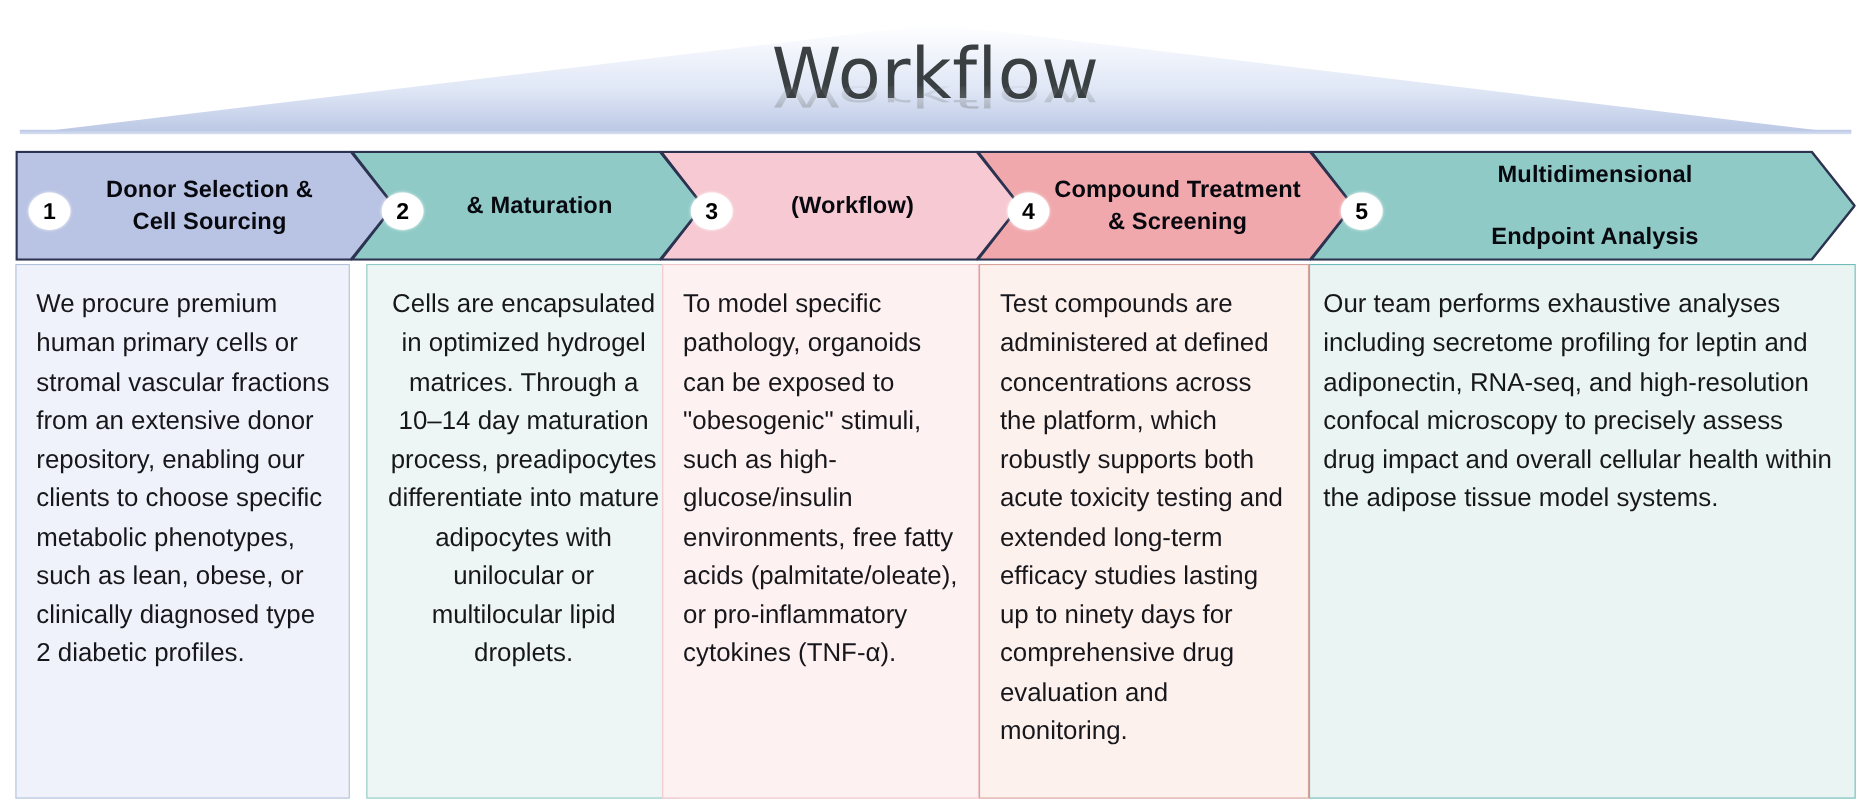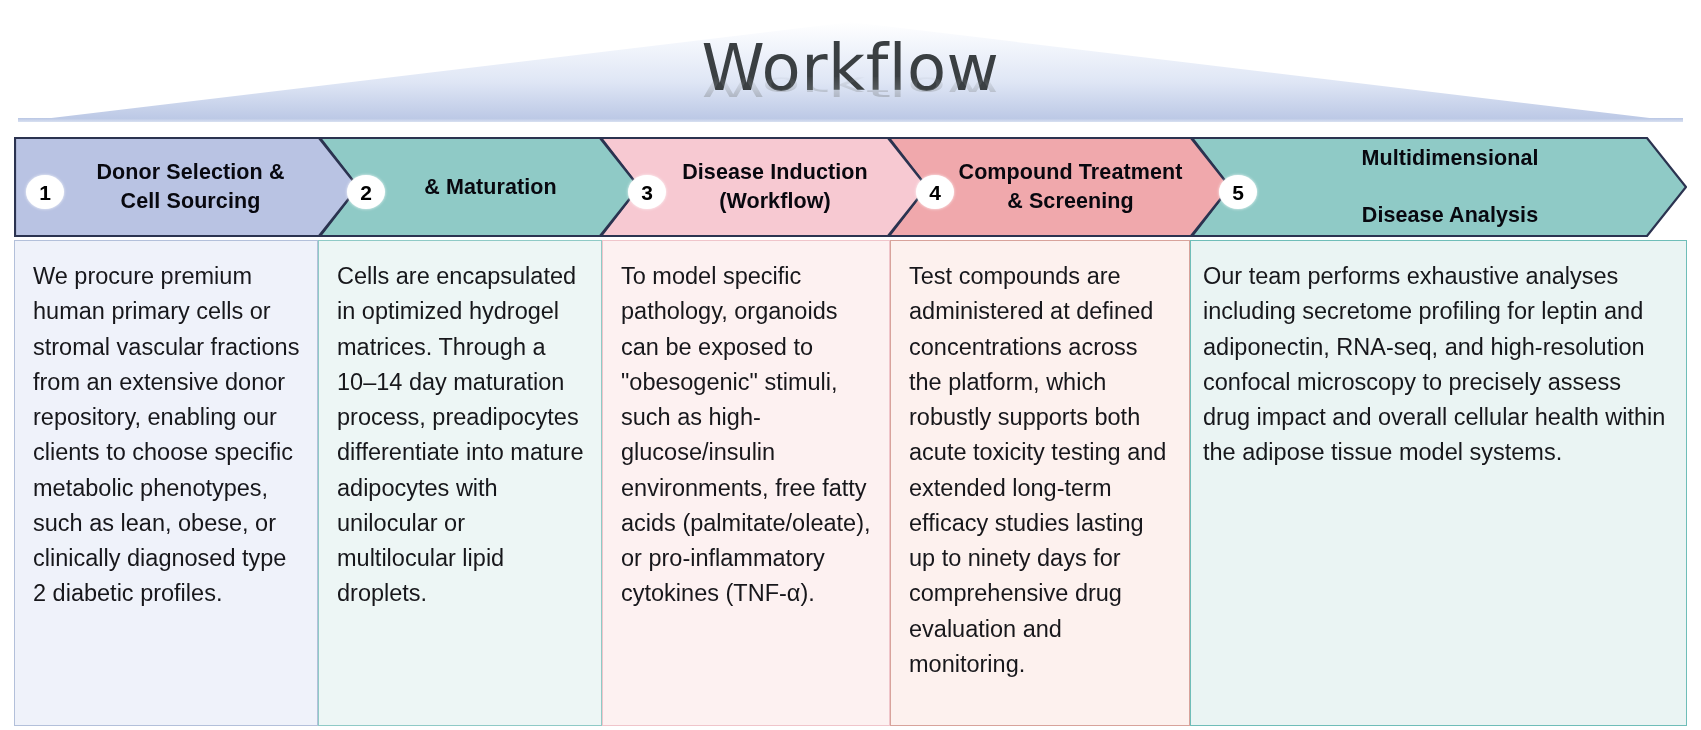--- a/index.html
+++ b/index.html
@@ -127,45 +127,44 @@
     <div class="chev-label" style="left: 353px; width: 247px; z-index: 40;">
       <div>&amp; Maturation</div>
     </div>
     <div class="chev-badge" style="left: 333px; z-index: 50;">2</div>
     <div class="chev" style="left: 586px; width: 328px; z-index: 8;">
       <svg width="328" height="100" viewBox="0 0 328 100">
         <polygon points="1,1 288,1 327,50 288,99 1,99 39,50" fill="#f7c9d2" stroke="#2b3350" stroke-width="2.2" stroke-linejoin="miter"></polygon>
       </svg>
     </div>
     <div class="chev-label" style="left: 634px; width: 254px; z-index: 40;">
-      <div>Disease Induction</div>
       <div>(Workflow)</div>
     </div>
     <div class="chev-badge" style="left: 614px; z-index: 50;">3</div>
     <div class="chev" style="left: 874px; width: 343px; z-index: 7;">
       <svg width="343" height="100" viewBox="0 0 343 100">
         <polygon points="1,1 303,1 342,50 303,99 1,99 39,50" fill="#f0a8ac" stroke="#2b3350" stroke-width="2.2" stroke-linejoin="miter"></polygon>
       </svg>
     </div>
     <div class="chev-label" style="left: 922px; width: 269px; z-index: 40; align-items: center;">
       <div>Compound Treatment</div>
       <div>&amp; Screening</div>
     </div>
     <div class="chev-badge" style="left: 902px; z-index: 50;">4</div>
     <div class="chev" style="left: 1177px; width: 496px; z-index: 6;">
       <svg width="496" height="100" viewBox="0 0 496 100">
         <polygon points="1,1 456,1 495,50 456,99 1,99 39,50" fill="#8fcac6" stroke="#2b3350" stroke-width="2.2" stroke-linejoin="miter"></polygon>
       </svg>
     </div>
     <div class="chev-label" style="left: 1225px; width: 422px; z-index: 40; gap: 28px;">
       <div>Multidimensional</div>
-      <div>Disease Analysis</div>
+      <div>Endpoint Analysis</div>
     </div>
     <div class="chev-badge" style="left: 1205px; z-index: 50;">5</div>
   </div>
 
 <div id="body-row">
     <div class="col" style="left: 0px; width: 304px; background: rgb(239, 242, 250); border-color: rgb(179, 192, 218);">We procure premium human primary cells or stromal vascular fractions from an extensive donor repository, enabling our clients to choose specific metabolic phenotypes, such as lean, obese, or clinically diagnosed type 2 diabetic profiles.</div>
-    <div class="col" style="left: 304px; width: 284px; background: rgb(237, 246, 245); border-color: rgb(143, 202, 198);">Cells are encapsulated in optimized hydrogel matrices. Through a 10–14 day maturation process, preadipocytes differentiate into mature adipocytes with unilocular or multilocular lipid droplets.</div>
+    <div class="col" style="left: 319px; width: 284px; background: rgb(237, 246, 245); border-color: rgb(143, 202, 198); text-align: center;">Cells are encapsulated in optimized hydrogel matrices. Through a 10–14 day maturation process, preadipocytes differentiate into mature adipocytes with unilocular or multilocular lipid droplets.</div>
     <div class="col" style="left: 588px; width: 288px; background: rgb(253, 241, 241); border-color: rgb(240, 197, 203);">To model specific pathology, organoids can be exposed to "obesogenic" stimuli, such as high-glucose/insulin environments, free fatty acids (palmitate/oleate), or pro-inflammatory cytokines (TNF-α).</div>
     <div class="col" style="left: 876px; width: 300px; background: rgb(253, 241, 238); border-color: rgb(216, 163, 155);">Test compounds are administered at defined concentrations across the platform, which robustly supports both acute toxicity testing and extended long-term efficacy studies lasting up to ninety days for comprehensive drug evaluation and monitoring.</div>
     <div class="col" style="left: 1176px; width: 497px; background: rgb(234, 244, 243); border-color: rgb(111, 189, 184); padding-left: 12px;">Our team performs exhaustive analyses including secretome profiling for leptin and adiponectin, RNA-seq, and high-resolution confocal microscopy to precisely assess drug impact and overall cellular health within the adipose tissue model systems.</div>
   </div>
 
 </body></html>

